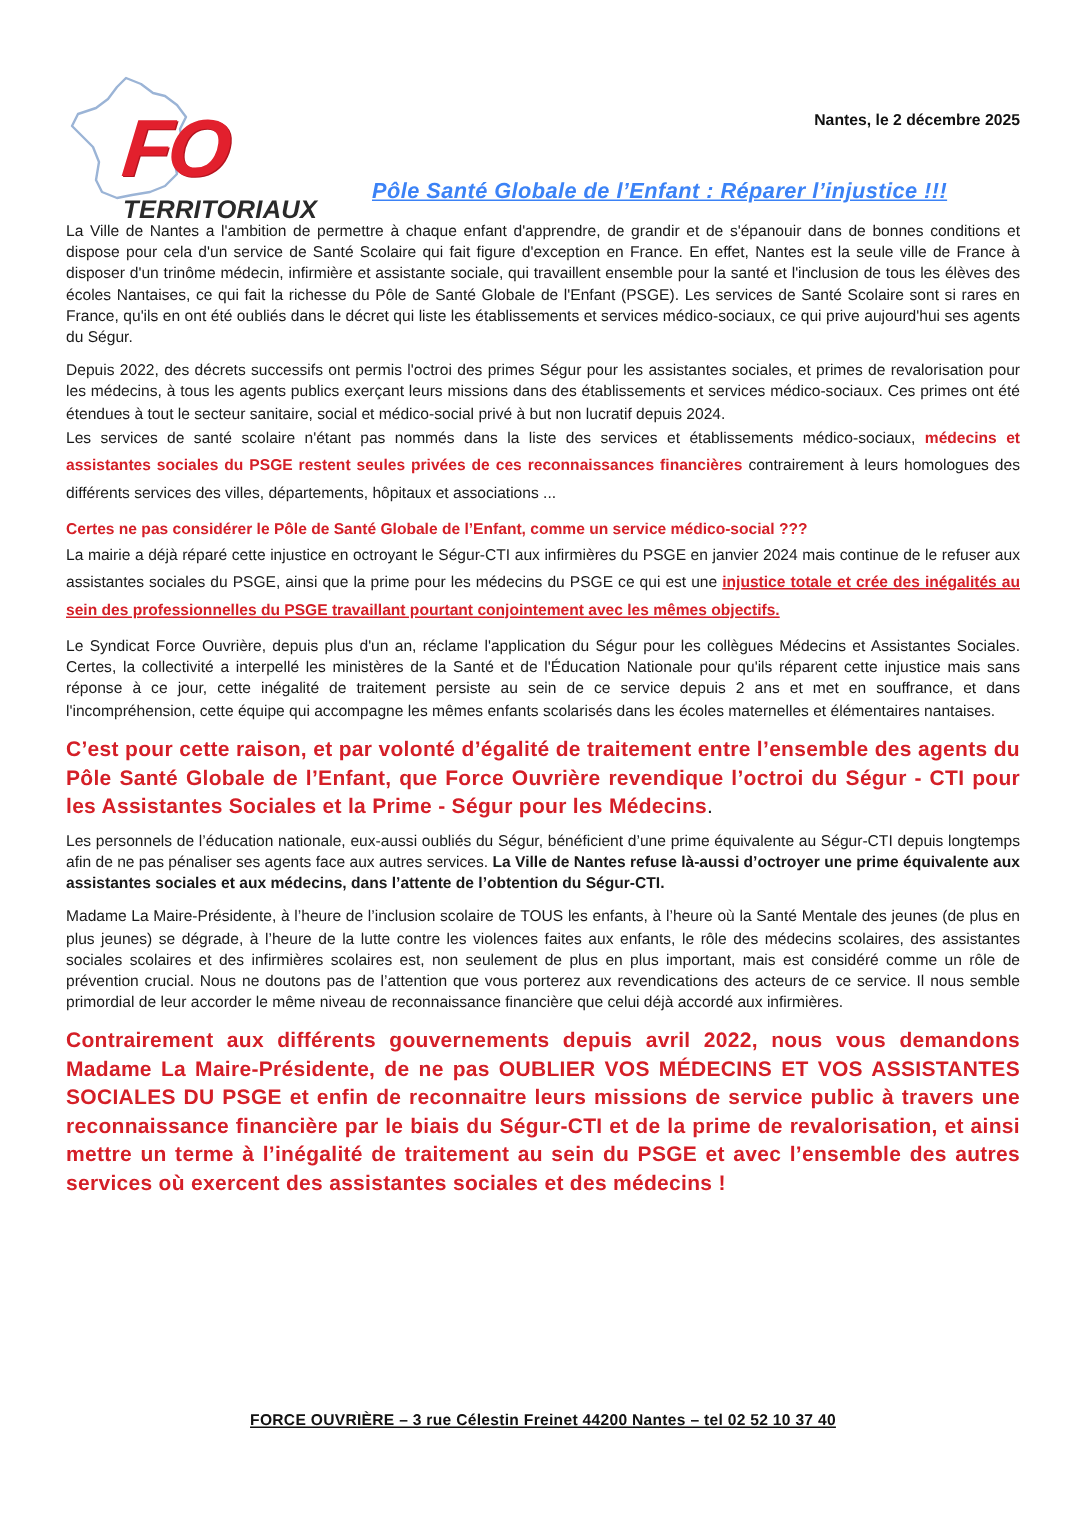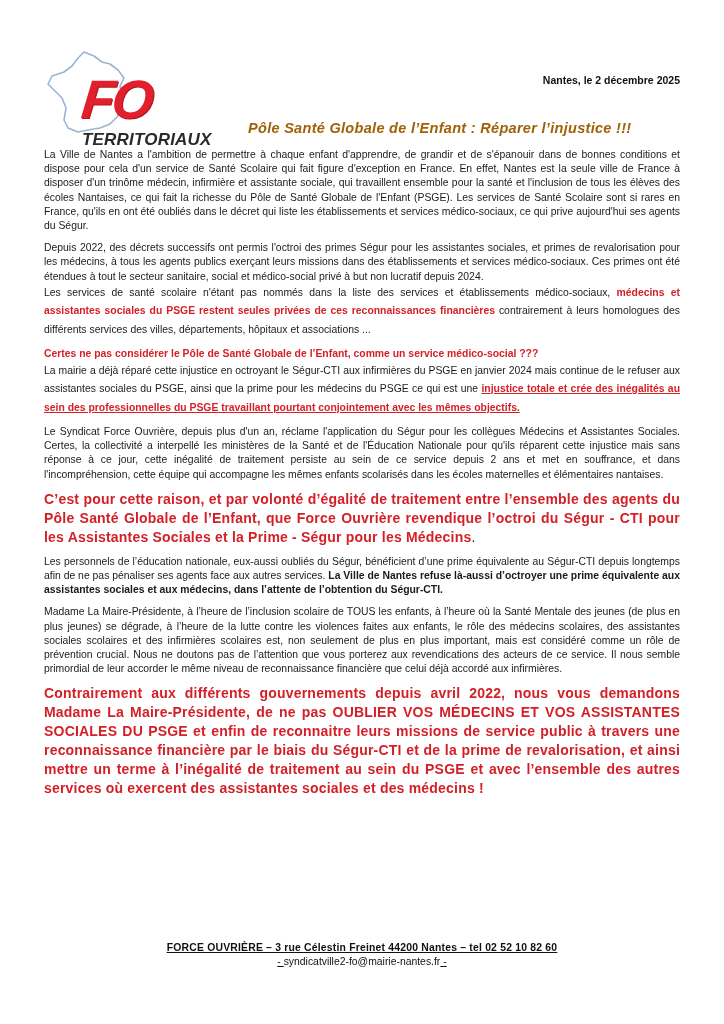--- a/index.html
+++ b/index.html
@@ -2,21 +2,21 @@
 <html><head>
 <meta charset="utf-8">
 <style>
   html, body { margin: 0; padding: 0; background: #ffffff; }
   body { width: 724px; height: 1024px; position: relative; overflow: hidden; font-family: "Liberation Sans", sans-serif; color: #1a1a1a; }
   .logo { position: absolute; left: 44px; top: 50px; width: 170px; height: 100px; }
   .logo svg { position: absolute; left: 0; top: 0; }
   .logo .fo { position: absolute; left: 38px; top: 22px; font-family: "Liberation Sans", sans-serif; font-weight: 900; font-style: italic; font-size: 54px; color: #e2202d; letter-spacing: -3px; line-height: 54px; transform: skewX(-6deg); text-shadow: 1px 1px 0 #b3141f; }
   .logo .terr { position: absolute; left: 38px; top: 80px; font-weight: 700; font-style: italic; font-size: 17px; color: #2a2a2a; letter-spacing: 0.2px; }
   .date { position: absolute; right: 44px; top: 74px; font-size: 10.5px; font-weight: 700; color: #111; }
-  .title { position: absolute; left: 248px; top: 120px; font-size: 14.5px; font-weight: 700; font-style: italic; color: #a16207; letter-spacing: 0.3px; }
+  .title { position: absolute; left: 248px; top: 120px; font-size: 14.5px; font-weight: 700; font-style: italic; color: #3b82f6; text-decoration: underline; letter-spacing: 0.3px; }
   .content { position: absolute; left: 44px; top: 148px; width: 636px; font-size: 10.4px; line-height: 14.2px; text-align: justify; }
   .content p { margin: 0; }
   .intro { color: #d41f27; font-weight: 900; font-size: 11px; line-height: 16px; text-indent: 128px; letter-spacing: 0.3px; margin-bottom: 10px !important; }
   .red { color: #d41f27; font-weight: 900; }
   .red-plain { color: #d41f27; font-weight: 700; }
   .ul { text-decoration: underline; }
   .bold { font-weight: 700; }
   .gap { margin-top: 8px !important; }
   .redpara { color: #d41f27; font-weight: 900; font-size: 14px; line-height: 19px; letter-spacing: 0.2px; }
   .spaced { line-height: 18.5px; }
@@ -56,15 +56,14 @@
   <p class="gap redpara"><span>C’est pour cette raison, et par volonté d’égalité de traitement entre l’ensemble des agents du Pôle Santé Globale de l’Enfant, que Force Ouvrière revendique l’octroi du Ségur - CTI pour les Assistantes Sociales et la  Prime - Ségur pour les Médecins</span><span style="color:#1a1a1a;font-weight:400">.</span></p>
 
   <p class="gap"><span>Les personnels de l’éducation nationale, eux-aussi oubliés du Ségur, bénéficient d’une prime équivalente au Ségur-CTI depuis longtemps afin de ne pas pénaliser ses agents face aux autres services. </span><span class="bold">La Ville de Nantes refuse là-aussi d’octroyer une prime équivalente aux assistantes sociales et aux médecins, dans l’attente de l’obtention du Ségur-CTI.</span></p>
 
   <p class="gap">Madame La Maire-Présidente, à l’heure de l’inclusion scolaire de TOUS les enfants, à l’heure où la Santé Mentale des jeunes (de plus en plus jeunes) se dégrade, à l’heure de la lutte contre les violences faites aux enfants, le rôle des médecins scolaires, des assistantes sociales scolaires et des infirmières scolaires est, non seulement de plus en plus important, mais est considéré comme un rôle de prévention crucial. Nous ne doutons pas de l’attention que vous porterez aux revendications des acteurs de ce service. Il nous semble primordial de leur accorder le même niveau de reconnaissance financière que celui déjà accordé aux infirmières.</p>
 
   <p class="gap redpara">Contrairement aux différents gouvernements depuis avril 2022, nous vous demandons Madame La Maire-Présidente, de ne pas OUBLIER VOS MÉDECINS ET VOS ASSISTANTES SOCIALES DU PSGE et enfin de reconnaitre leurs missions de service public à travers une reconnaissance financière par le biais du Ségur-CTI et de la prime de revalorisation, et ainsi mettre un terme à l’inégalité de traitement au sein du PSGE et avec l’ensemble des autres services où exercent des assistantes sociales et des médecins !</p>
 </div>
 
 <div class="footer">
-  <div class="addr">FORCE OUVRIÈRE – 3 rue Célestin Freinet 44200 Nantes – tel 02 52 10 82 60</div>
-  <div class="mail"><span class="u">- </span><span>syndicatville2-fo@mairie-nantes.fr</span><span class="u"> -</span></div>
+  <div class="addr">FORCE OUVRIÈRE – 3 rue Célestin Freinet 44200 Nantes – tel 02 52 10 37 40</div>
 </div>
 
 </body></html>

